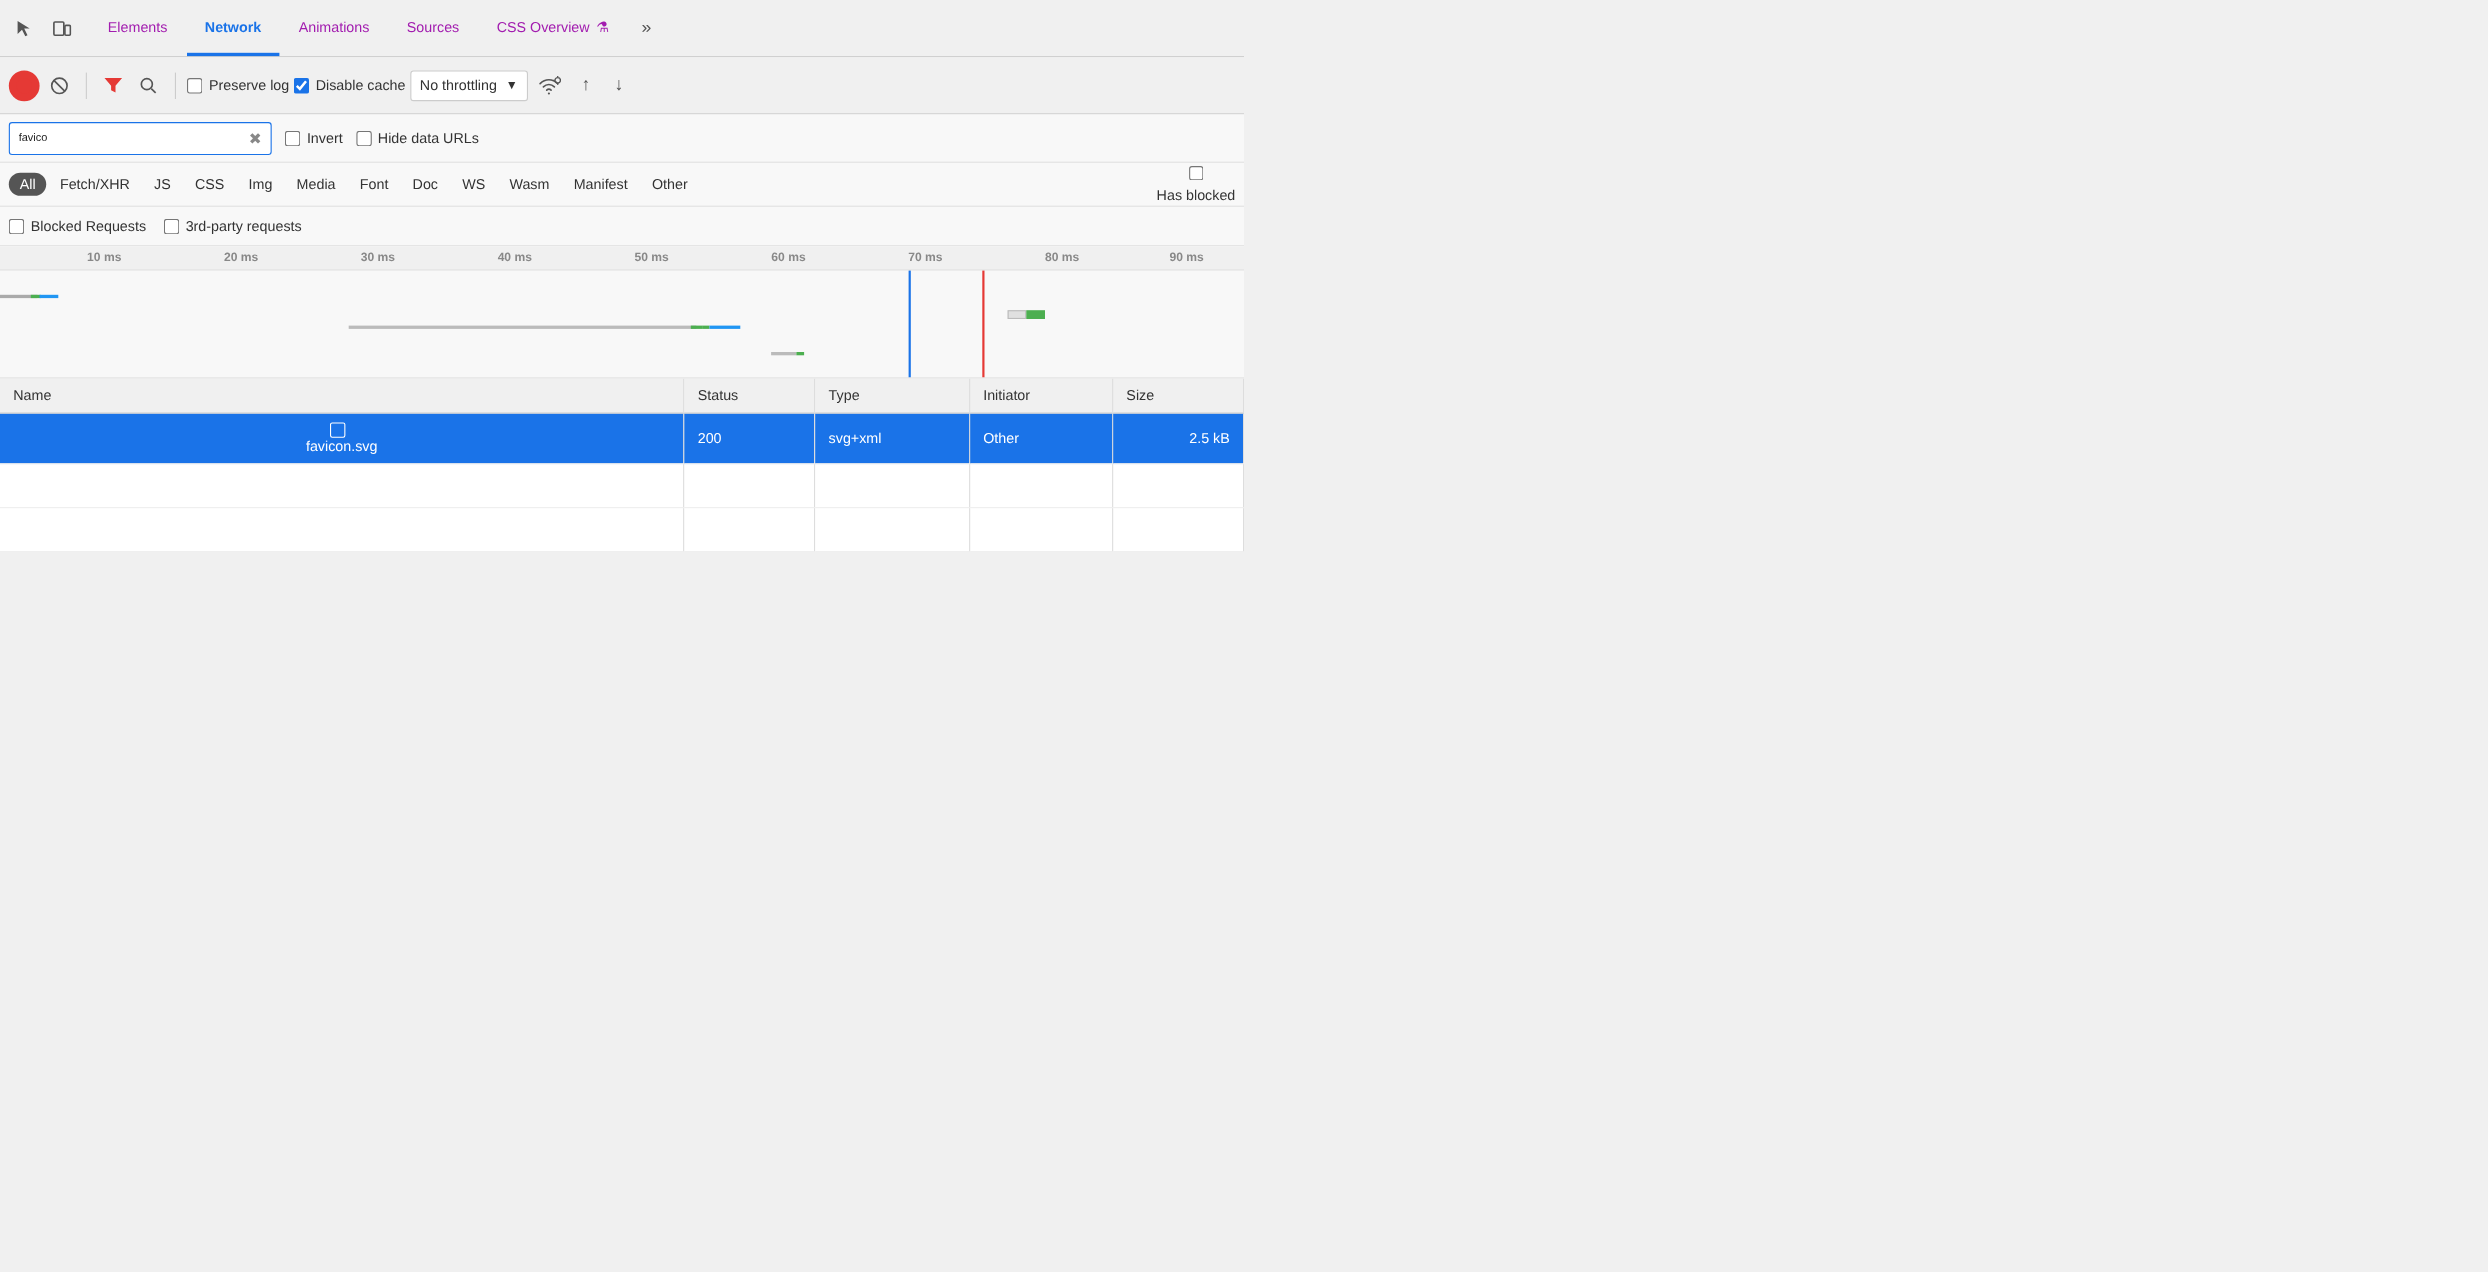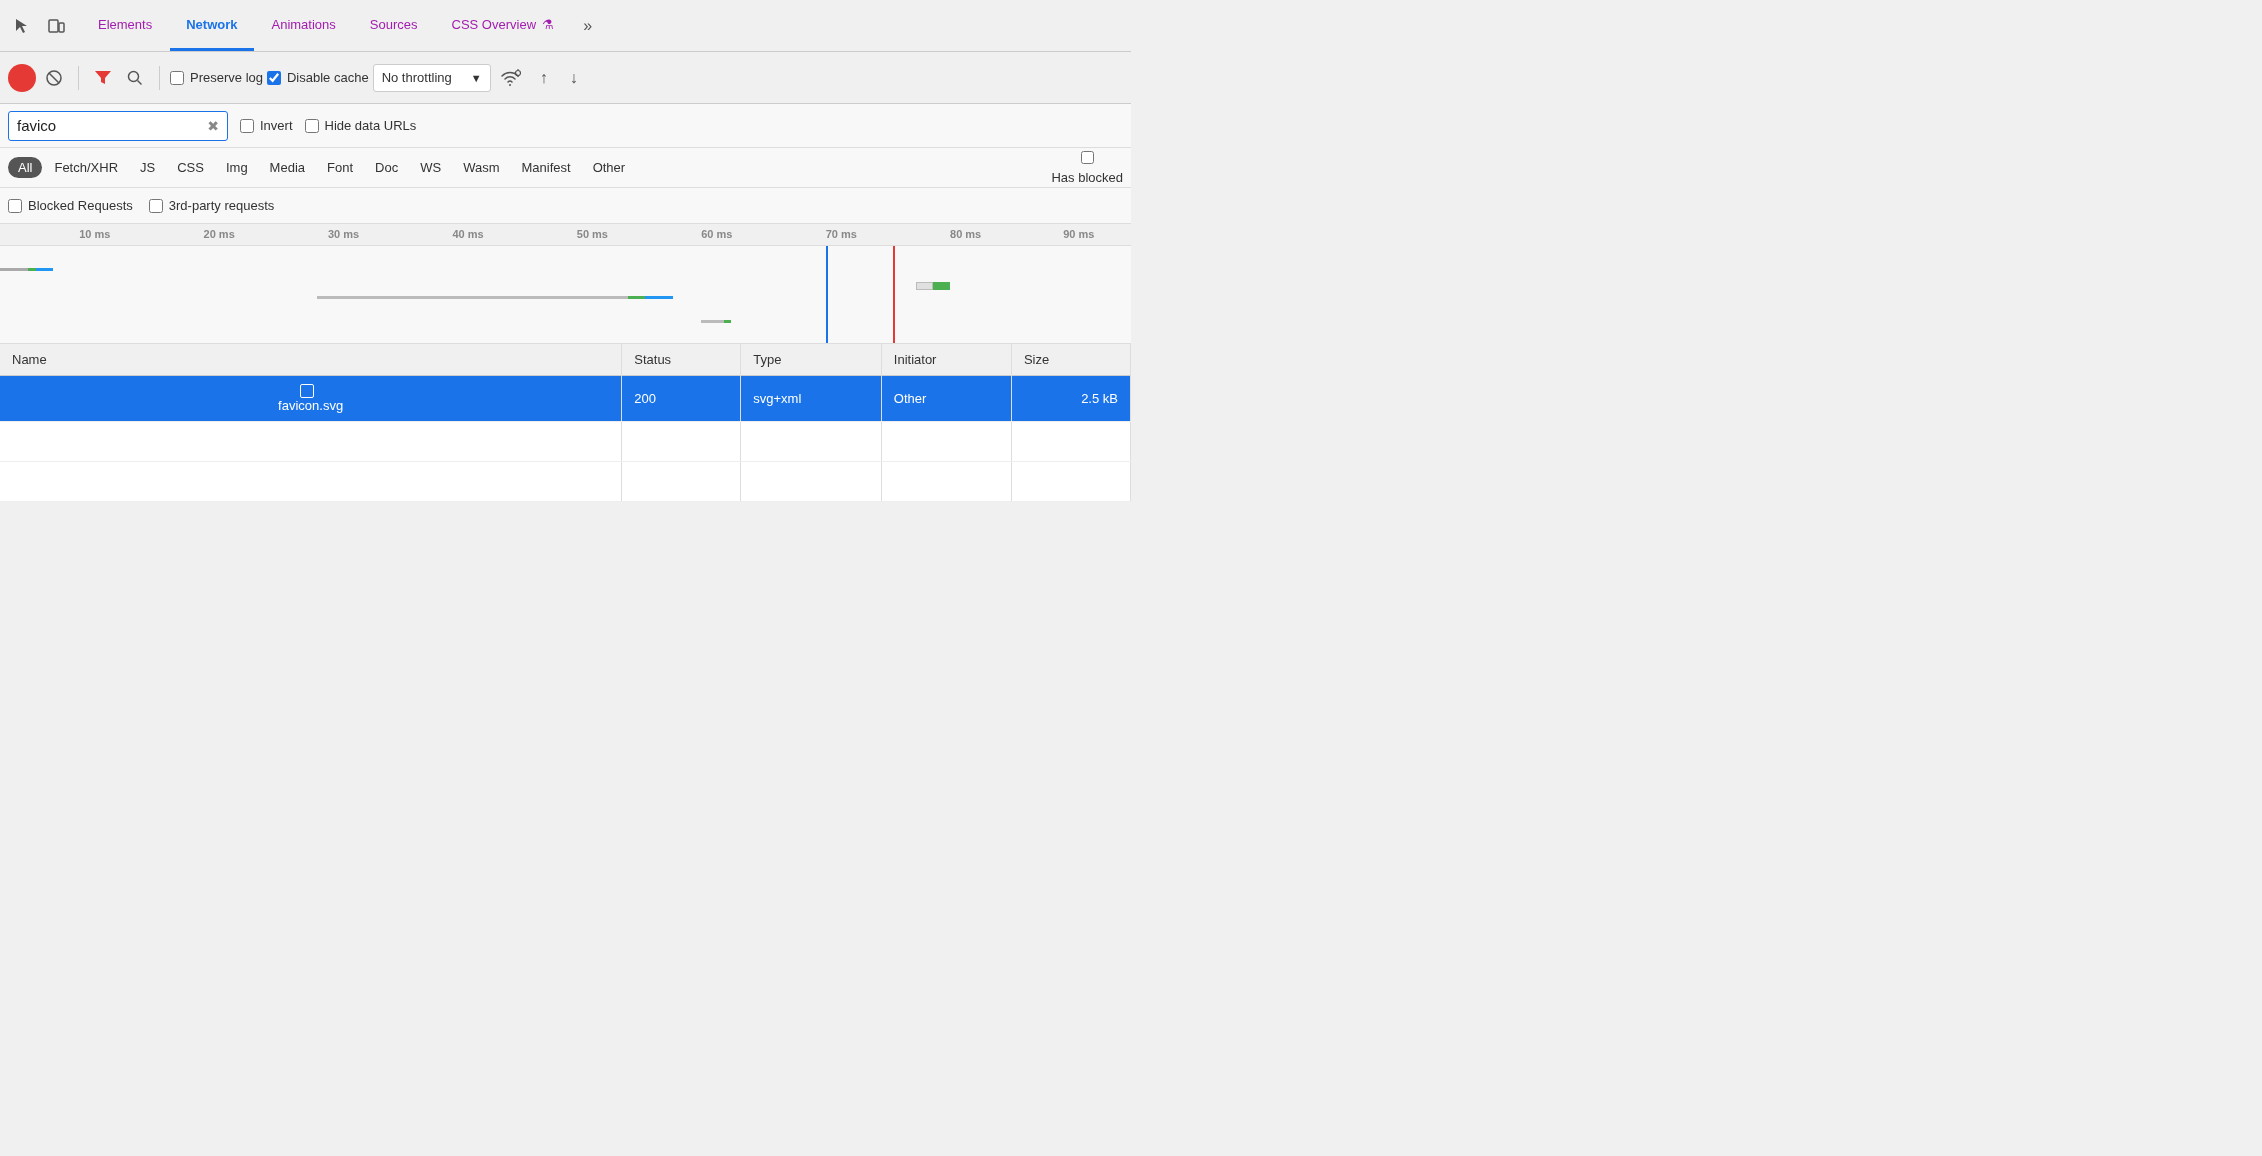--- a/index.html
+++ b/index.html
@@ -148,21 +148,21 @@
       width: 14px;
       height: 14px;
       cursor: pointer;
     }
     .checkbox-blue {
       accent-color: #1a73e8;
     }
     .throttle-select {
       display: flex;
       align-items: center;
-      gap: 15px;
+      gap: 4px;
       padding: 2px 8px;
       border: 1px solid #ccc;
       border-radius: 3px;
       background: #fff;
       cursor: pointer;
       font-size: 13px;
       color: #333;
       height: 28px;
     }
     .upload-download-icons {
@@ -199,26 +199,26 @@
       height: 44px;
       padding: 0 8px;
       gap: 12px;
     }
     .search-input-wrap {
       position: relative;
       display: flex;
       align-items: center;
     }
     .search-input {
-      width: 220px;
+      width: 239px;
       height: 30px;
       border: 1.5px solid #1a73e8;
       border-radius: 3px;
       padding: 0 28px 0 8px;
-      font-size: 15px;
+      font-size: 10px;
       outline: none;
       background: #fff;
       color: #222;
     }
     .clear-btn {
       position: absolute;
       right: 6px;
       width: 18px;
       height: 18px;
       display: flex;

